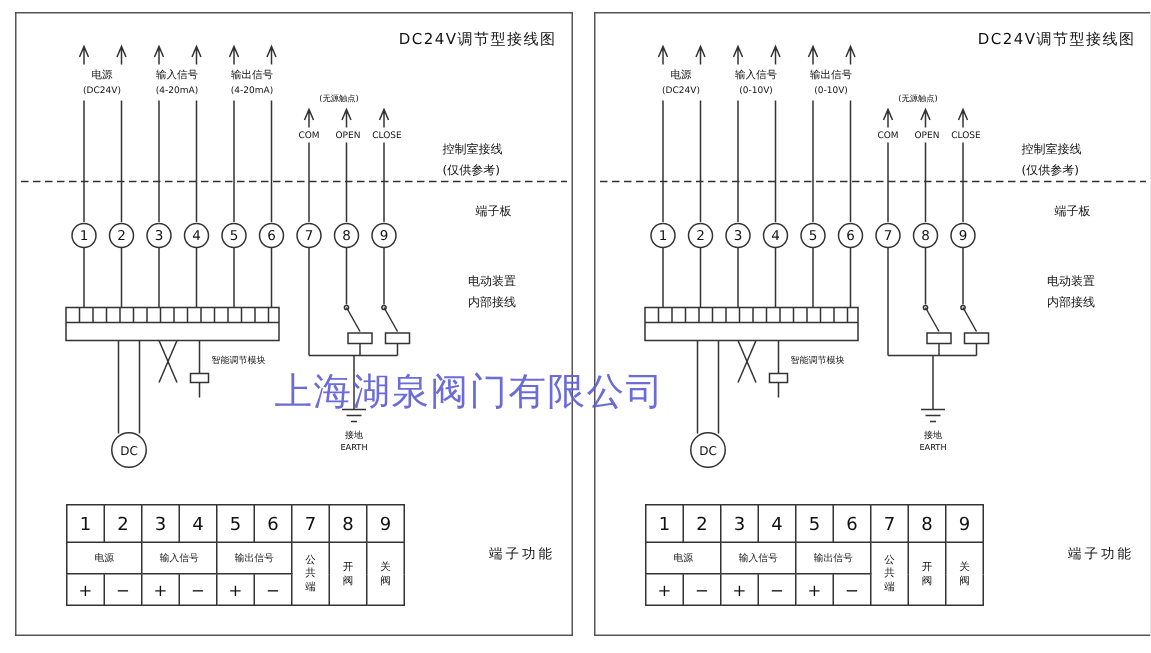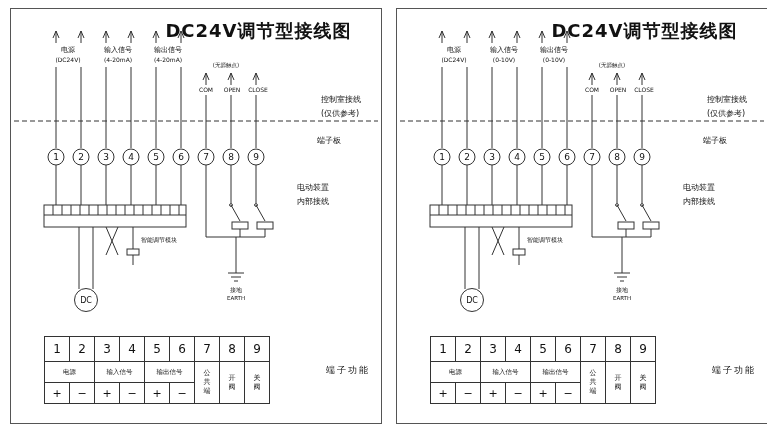--- a/index.html
+++ b/index.html
@@ -1,25 +1,25 @@
 <!DOCTYPE html>
 <html><head>
 <meta charset="utf-8">
 <style>
   html,body{margin:0;padding:0;background:#fff;}
   body{width:767px;height:435px;font-family:"DejaVu Sans",sans-serif;color:#111;}
   .stage{position:relative;width:767px;height:435px;background:#fff;overflow:hidden;}
   .panel{position:absolute;top:8px;width:370px;height:414px;border:1px solid #555;background:#fff;}
   .panel-left{left:10px;}
   .panel-right{left:396px;}
-  .title{position:absolute;left:135px;top:10px;width:225px;text-align:center;font-size:18px;font-weight:bold;letter-spacing:1px;}
+  .title{position:absolute;left:135px;top:10px;width:225px;text-align:right;font-size:10px;font-weight:normal;letter-spacing:1px;}
   .side{position:absolute;font-size:8px;line-height:1.7;}
-  .pos-ctrl{left:310px;top:84px;}
+  .pos-ctrl{left:284px;top:84px;}
   .pos-tboard{left:306px;top:125px;}
-  .pos-dev{left:286px;top:172px;}
+  .pos-dev{left:301px;top:172px;}
   .pos-fn{left:315px;top:354px;font-size:9px;letter-spacing:2px;}
   .wiring{position:absolute;left:0;top:0;}
   .w{stroke:#333;stroke-width:1;fill:none;}
   .dash{stroke:#333;stroke-width:1;stroke-dasharray:5 3;fill:none;}
   .cterm{fill:#fff;stroke:#333;stroke-width:1;}
   svg text{fill:#111;}
   .tn{font-size:9px;text-anchor:middle;}
   .t7{font-size:7px;text-anchor:middle;}
   .t6{font-size:6px;text-anchor:middle;}
   .t55{font-size:5.5px;text-anchor:middle;}
@@ -373,13 +373,14 @@
         <td class="pol">+</td>
         <td class="pol">−</td>
         <td class="pol">+</td>
         <td class="pol">−</td>
       </tr>
     </tbody>
       </table>
     <div class="side pos-fn">端子功能</div>
   </div>
 
+  <div class="watermark">上海湖泉阀门有限公司</div>
 </div>
 
 </body></html>

